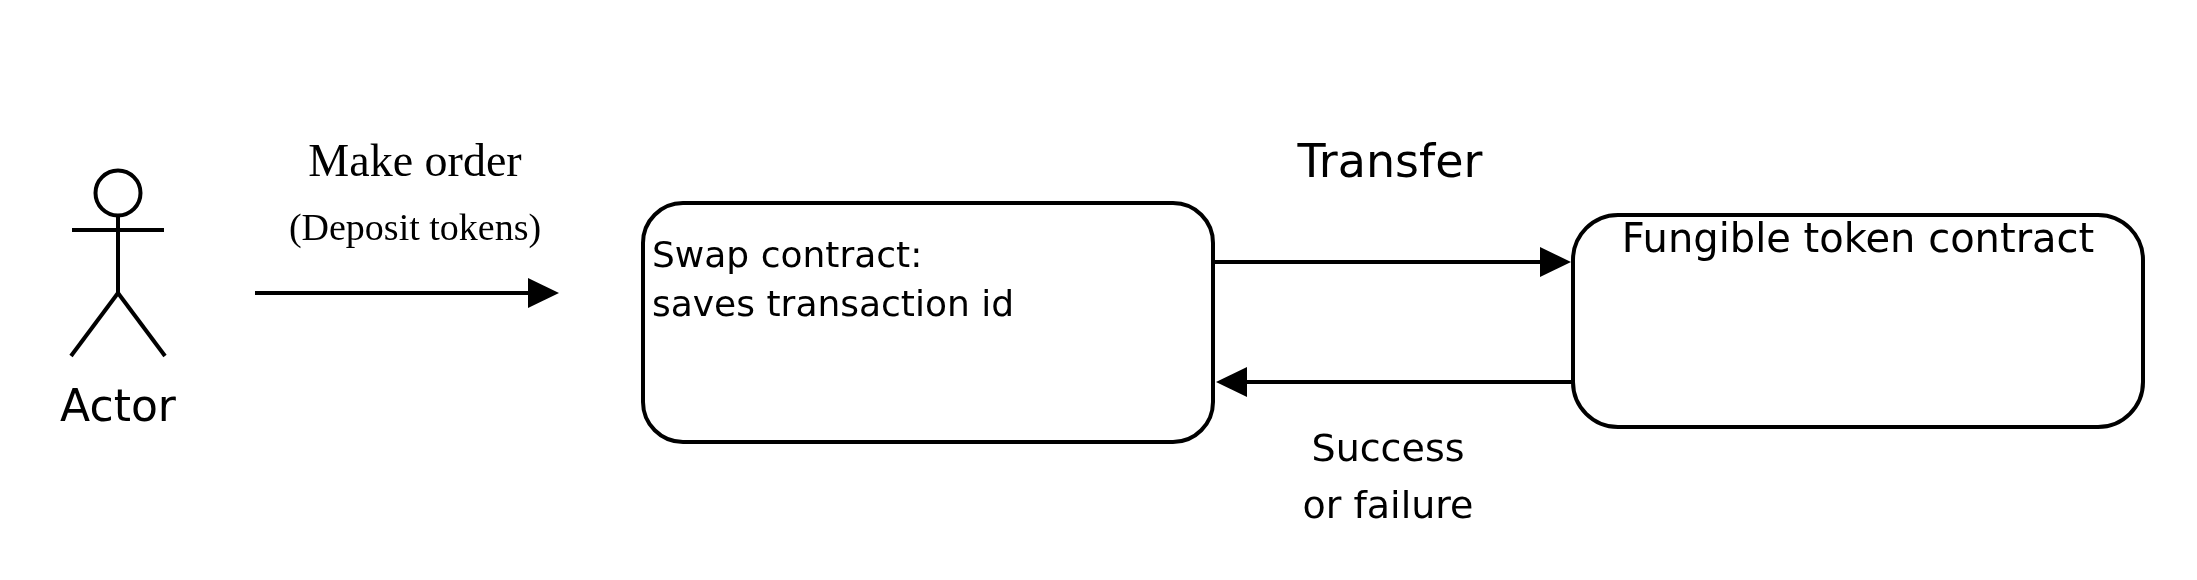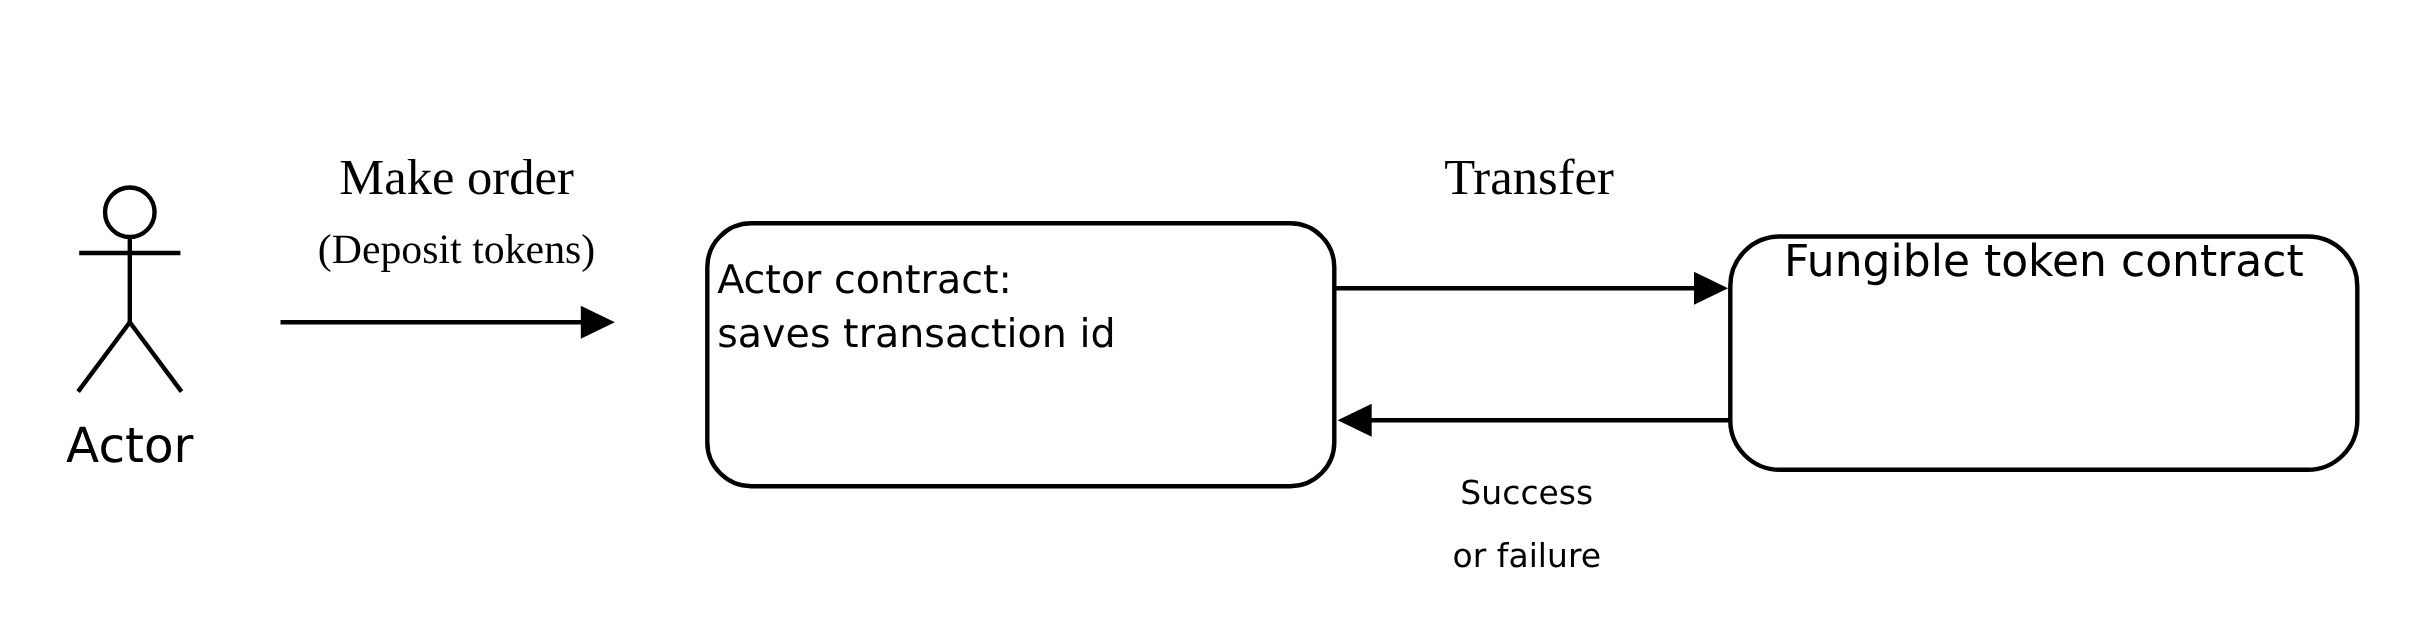--- a/index.html
+++ b/index.html
@@ -50,26 +50,25 @@
   .make-order-label .l2 {
     font-size: 38px;
     line-height: 48px;
     margin-top: 16px;
   }
   .transfer-label {
     left: 1390px;
     top: 135px;
     font-size: 46px;
     line-height: 52px;
-    font-family: Liberation Serif, serif;
   }
   .result-label {
     left: 1388px;
     top: 420px;
-    font-size: 30px;
+    font-size: 38px;
     line-height: 57px;
   }
   .swap-text {
     left: 652px;
     top: 230px;
     font-size: 36px;
     line-height: 49px;
     text-align: left;
   }
   .fungible-label-box {
@@ -128,21 +127,21 @@
   </div>
 
   <div class="label centered transfer-label">Transfer</div>
 
   <div class="label centered result-label">
     <div>Success</div>
     <div>or failure</div>
   </div>
 
   <div class="label swap-text">
-    <div>Actor contract:</div>
+    <div>Swap contract:</div>
     <div>saves transaction id</div>
   </div>
 
   <div class="fungible-label-box">
     <span>Fungible token contract</span>
   </div>
 
 </div>
 
 </body></html>

